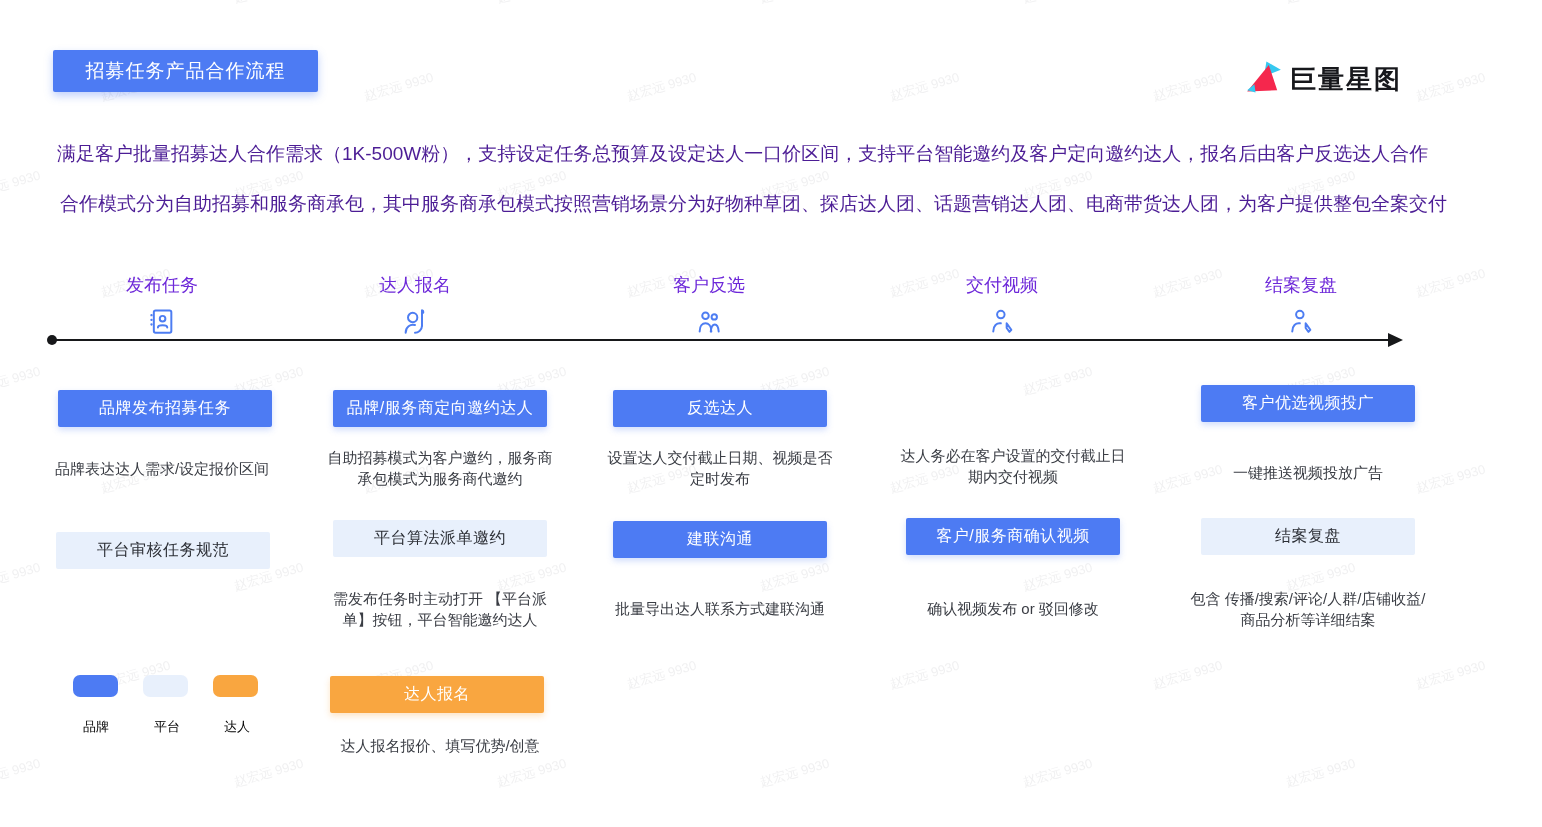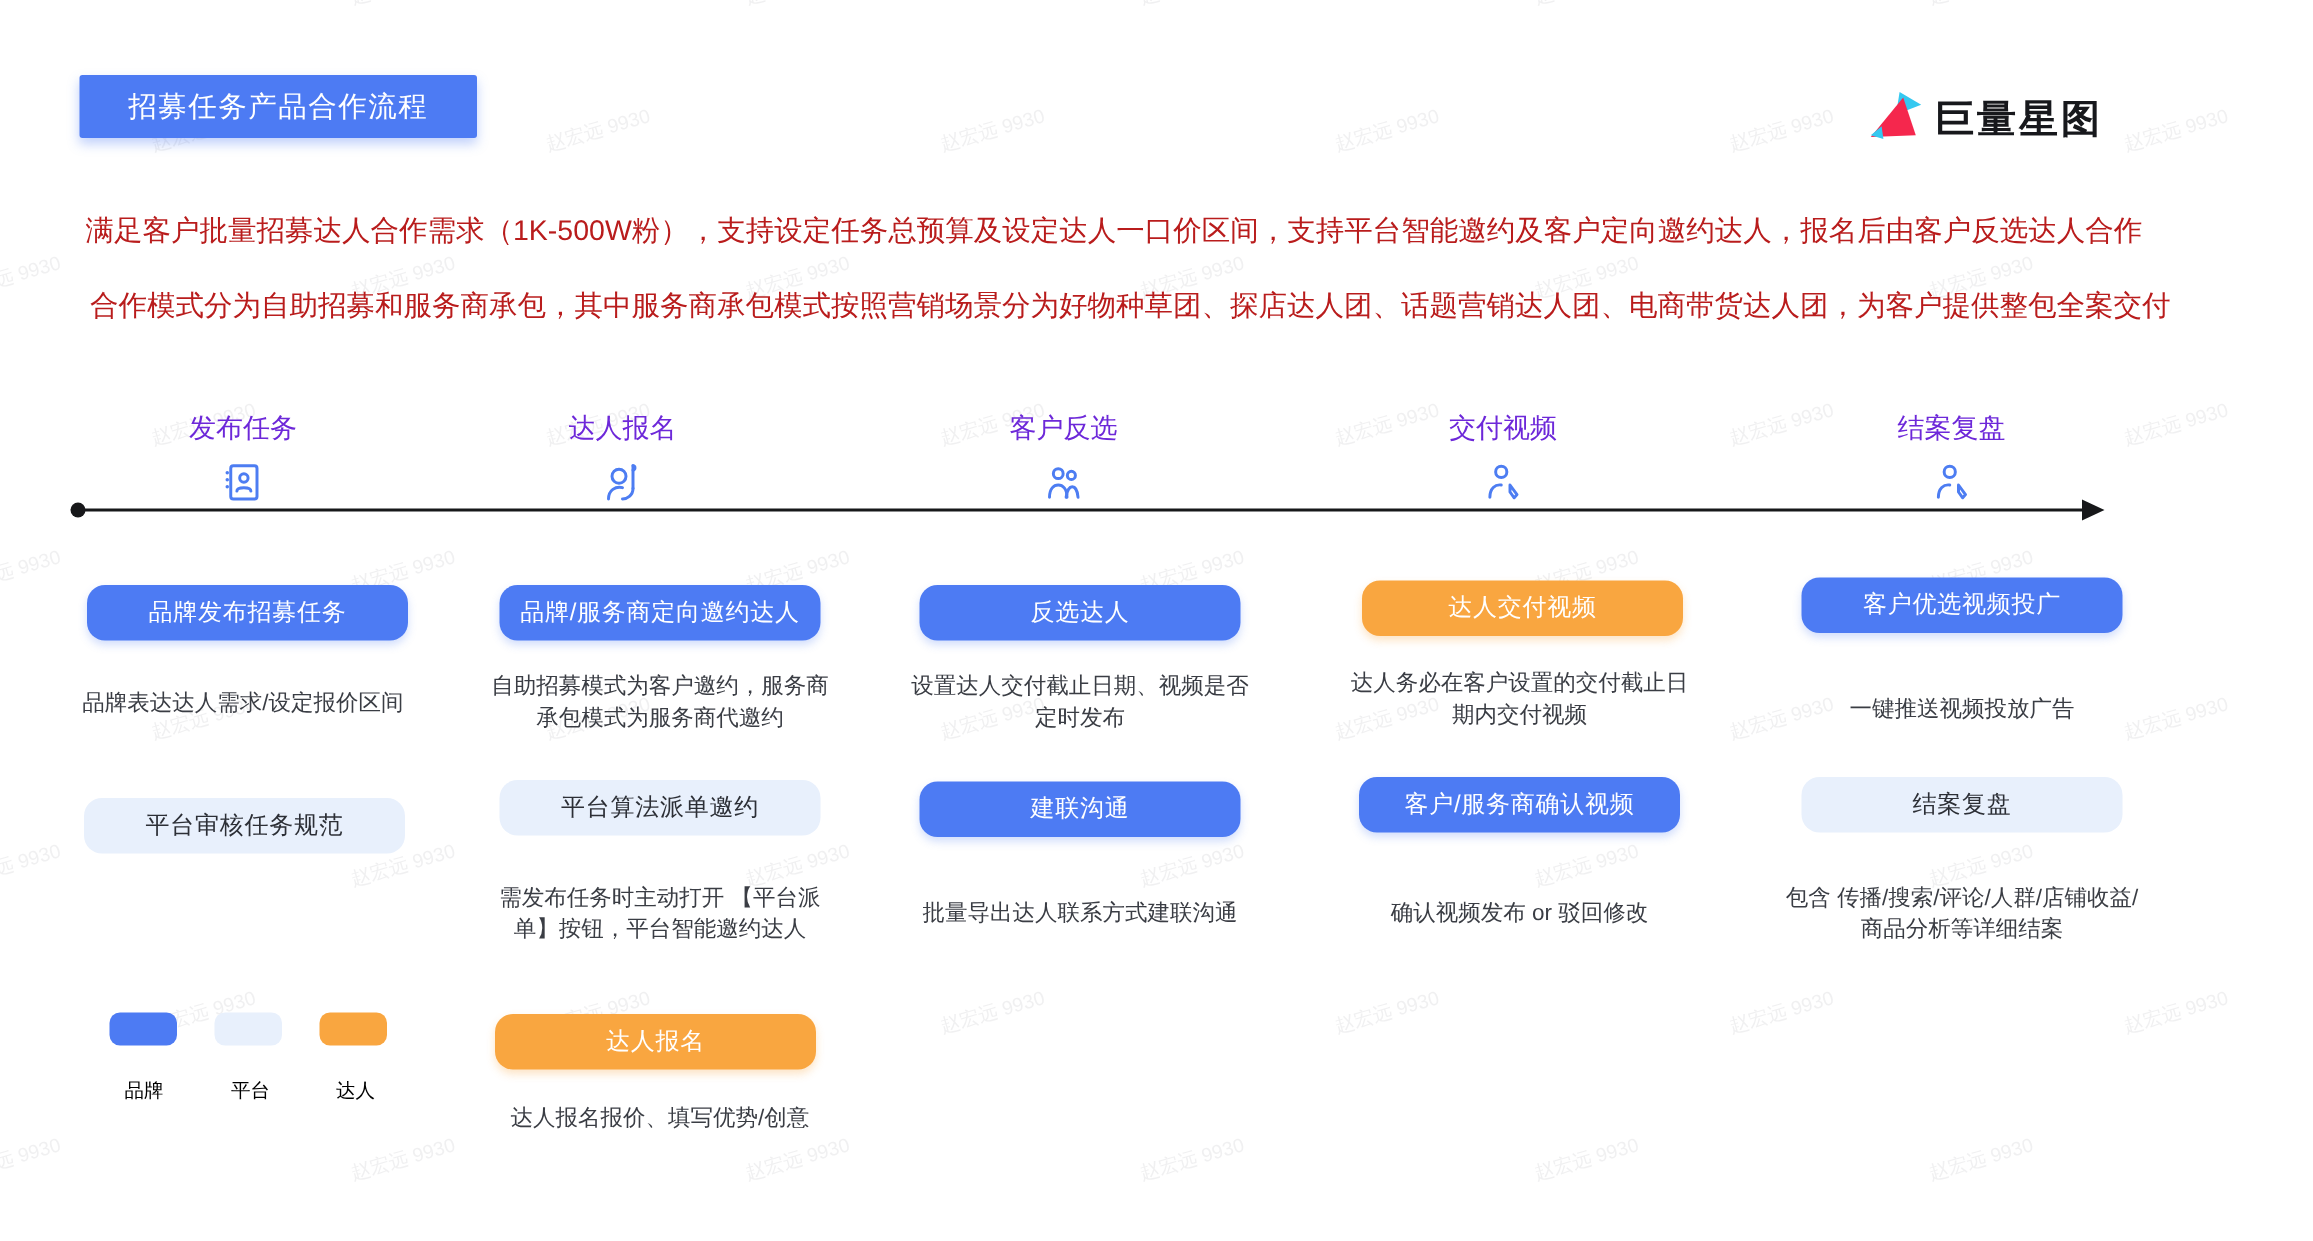--- a/index.html
+++ b/index.html
@@ -15,33 +15,33 @@
   .badge{
     position:absolute;left:53px;top:50px;width:265px;height:42px;
     background:#4d7bf3;border-radius:2px;color:#fff;font-size:19px;
     display:flex;align-items:center;justify-content:center;letter-spacing:1px;
     box-shadow:0 4px 8px rgba(77,123,243,0.35);z-index:2;
   }
   
   .logo{position:absolute;right:140px;top:60px;display:flex;align-items:center;gap:8px;z-index:2;}
   .logo-text{font-size:26px;font-weight:900;color:#17181c;letter-spacing:2px;}
   
-  .intro{position:absolute;left:57px;color:#b91c1c;font-size:19px;z-index:2;white-space:nowrap;}
+  .intro{position:absolute;left:57px;color:#4c1d95;font-size:19px;z-index:2;white-space:nowrap;}
   .intro.l1{top:141px;}
   .intro.l2{top:191px;left:60px;}
   
   .stage-head{position:absolute;top:273px;width:160px;margin-left:-80px;text-align:center;
     font-size:18px;color:#6d28d9;font-weight:500;z-index:2;}
   .stage-icon{position:absolute;top:307px;width:28px;height:28px;margin-left:-14px;z-index:2;}
   .tl-line{position:absolute;left:52px;top:339px;width:1340px;height:2px;background:#17181a;z-index:1;}
   .tl-dot{position:absolute;left:47px;top:335px;width:10px;height:10px;border-radius:50%;background:#17181a;z-index:2;}
   .tl-arrow{position:absolute;left:1388px;top:333px;width:0;height:0;
     border-left:15px solid #17181a;border-top:7px solid transparent;border-bottom:7px solid transparent;z-index:2;}
   
-  .block{position:absolute;width:214px;margin-left:-107px;height:37px;border-radius:12px;
+  .block{position:absolute;width:214px;margin-left:-107px;height:37px;border-radius:2px;
     display:flex;align-items:center;justify-content:center;font-size:16px;letter-spacing:0.5px;z-index:2;}
   .block.brand{background:#4d7bf3;color:#fff;box-shadow:0 3px 6px rgba(77,123,243,0.25);}
   .block.platform{background:#e8f0fc;color:#2c2f36;}
   .block.creator{background:#f9a640;color:#fff;box-shadow:0 3px 6px rgba(249,166,64,0.3);}
   .desc{position:absolute;width:250px;margin-left:-125px;text-align:center;color:#3a3d44;
     font-size:15px;line-height:21px;z-index:2;}
   
   .swatch{position:absolute;top:675px;width:45px;height:22px;border-radius:7px;z-index:2;}
   .swatch.c1{left:73px;background:#4d7bf3;}
   .swatch.c2{left:143px;background:#e8f0fc;}
@@ -204,23 +204,20 @@
 
   <div class="block brand" style="left:720px;top:390px">
     <span>反选达人</span>
   </div>
   <div class="desc" style="left:720px;top:447px;width:236px;margin-left:-118px">设置达人交付截止日期、视频是否定时发布</div>
   <div class="block brand" style="left:720px;top:521px">
     <span>建联沟通</span>
   </div>
   <div class="desc" style="left:720px;top:598px;width:260px;margin-left:-130px">批量导出达人联系方式建联沟通</div>
 
-  <div class="block creator" style="left:1015px;top:387px">
-    <span>达人交付视频</span>
-  </div>
   <div class="desc" style="left:1013px;top:445px;width:236px;margin-left:-118px">达人务必在客户设置的交付截止日期内交付视频</div>
   <div class="block brand" style="left:1013px;top:518px">
     <span>客户/服务商确认视频</span>
   </div>
   <div class="desc" style="left:1013px;top:598px;width:260px;margin-left:-130px">确认视频发布 or 驳回修改</div>
 
   <div class="block brand" style="left:1308px;top:385px">
     <span>客户优选视频投广</span>
   </div>
   <div class="desc" style="left:1308px;top:462px;width:260px;margin-left:-130px">一键推送视频投放广告</div>

